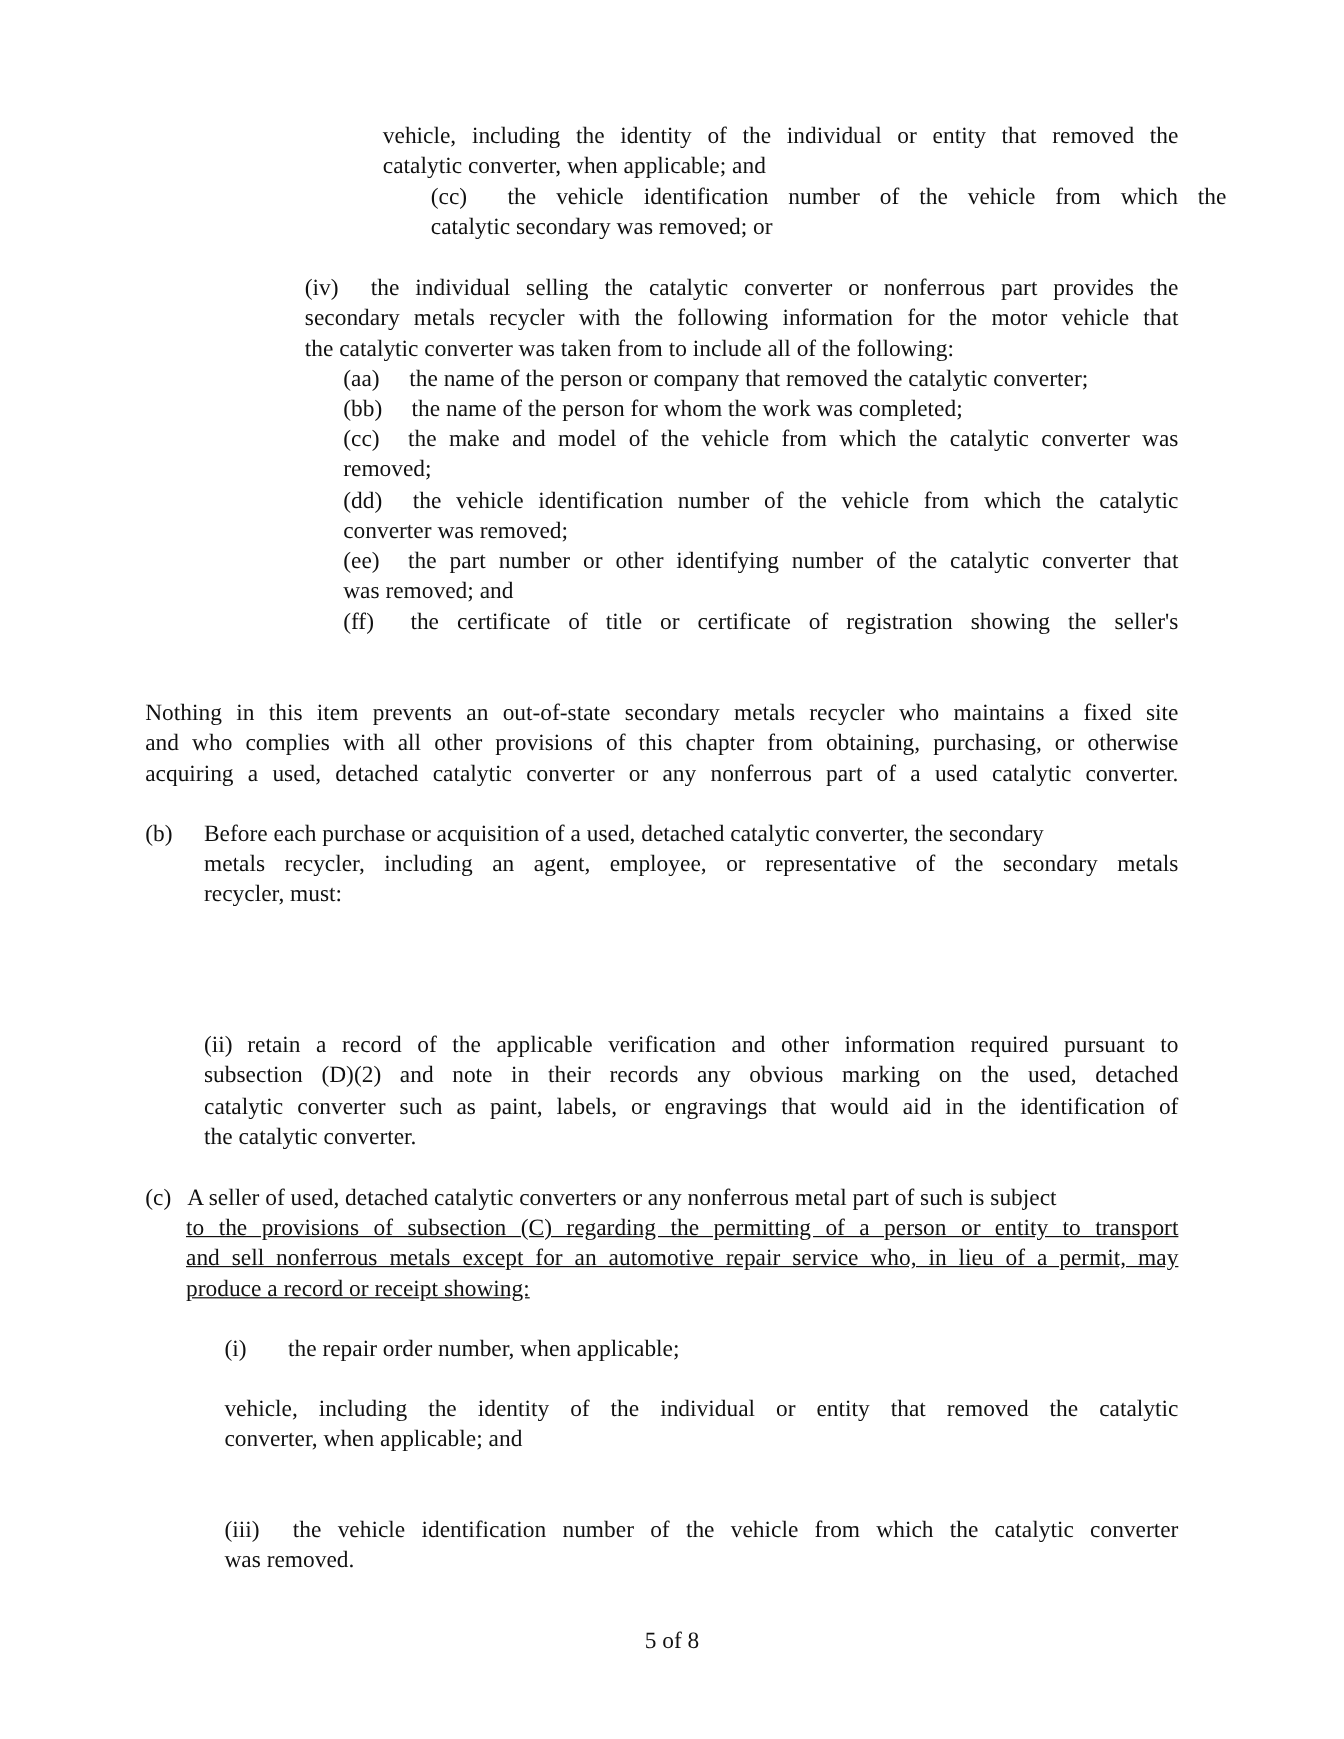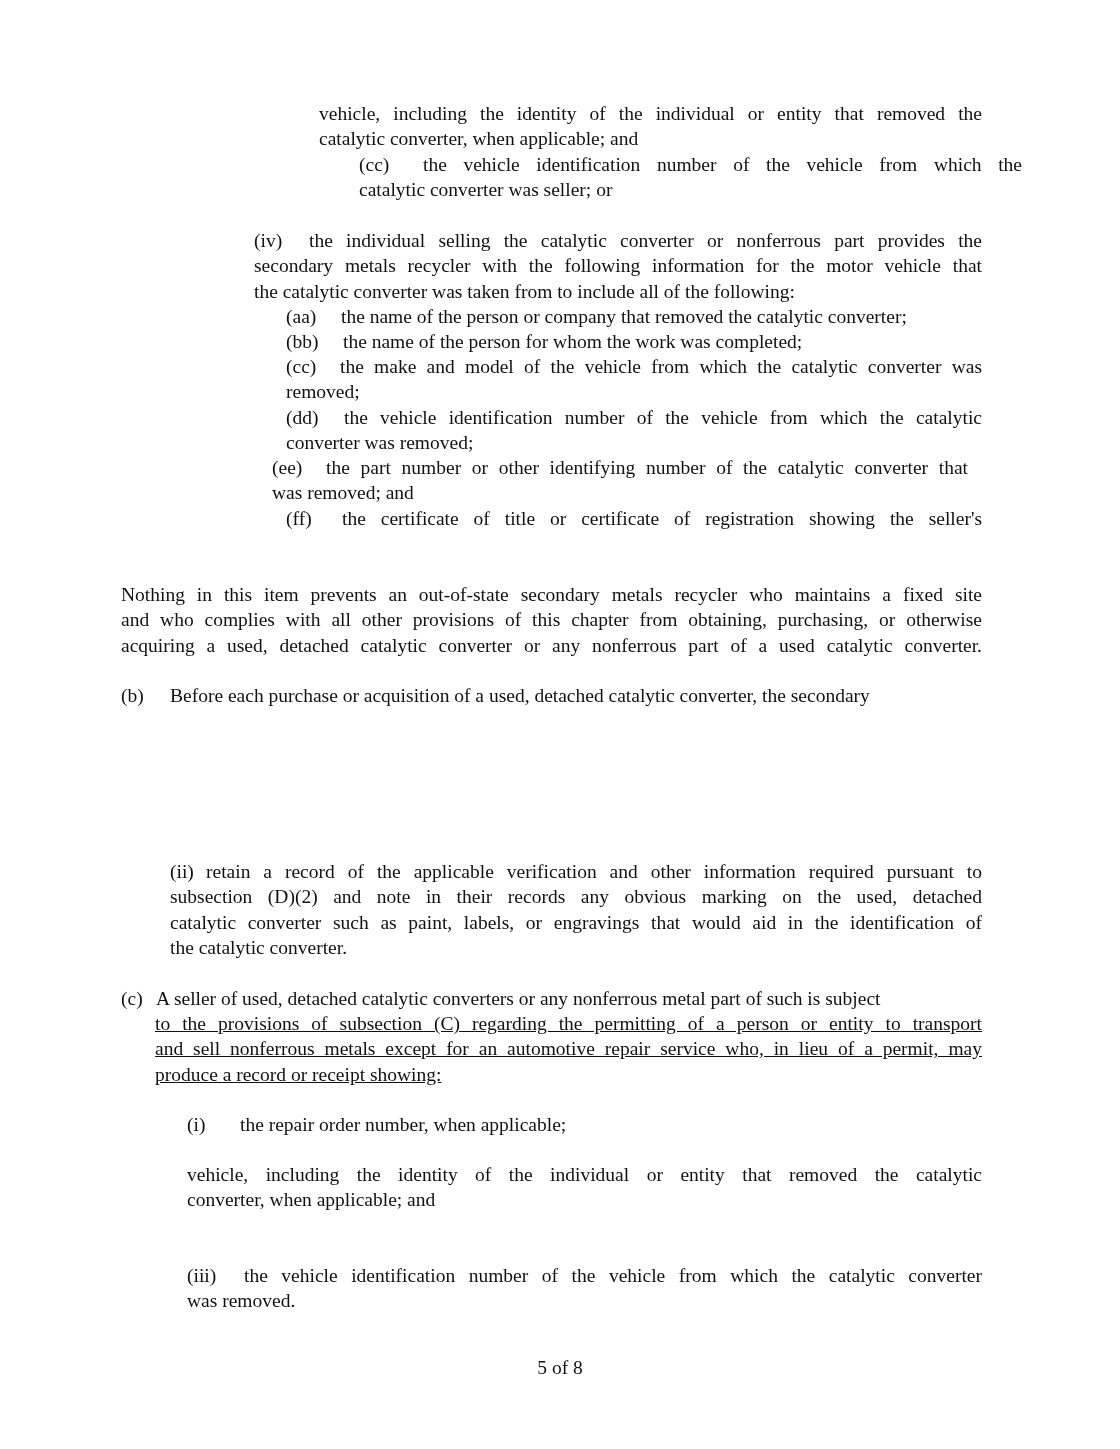--- a/index.html
+++ b/index.html
@@ -17,21 +17,21 @@
 <body>
 
 <div class="page">
 
   <div class="block" style="left:319px; top:101px; width:663px;">
     <span class="line justify">vehicle, including the identity of the individual or entity that removed the</span>
     <span class="line">catalytic converter, when applicable; and</span>
   </div>
   <div class="block" style="left:319px; top:152px; width:663px;margin-left:40px;">
     <span class="line justify"><span class="lbl" style="width:64px;">(cc)</span><span>the vehicle identification number of the vehicle from which the</span></span>
-    <span class="line">catalytic converter was seller; or</span>
+    <span class="line">catalytic secondary was removed; or</span>
   </div>
 
   <div class="block" style="left:254px; top:228px; width:728px;">
     <span class="line justify"><span class="lbl" style="width:55px;">(iv)</span><span>the individual selling the catalytic converter or nonferrous part provides the</span></span>
     <span class="line justify">secondary metals recycler with the following information for the motor vehicle that</span>
     <span class="line">the catalytic converter was taken from to include all of the following:</span>
   </div>
 
   <div class="block" style="left:286px; top:304px; width:696px;">
     <span class="line"><span class="lbl" style="width:55px;">(aa)</span><span>the name of the person or company that removed the catalytic converter;</span></span>
@@ -40,36 +40,40 @@
     <span class="line"><span class="lbl" style="width:57px;">(bb)</span><span>the name of the person for whom the work was completed;</span></span>
   </div>
   <div class="block" style="left:286px; top:354px; width:696px;">
     <span class="line justify"><span class="lbl" style="width:54px;">(cc)</span><span>the make and model of the vehicle from which the catalytic converter was</span></span>
     <span class="line">removed;</span>
   </div>
   <div class="block" style="left:286px; top:405px; width:696px;">
     <span class="line justify"><span class="lbl" style="width:58px;">(dd)</span><span>the vehicle identification number of the vehicle from which the catalytic</span></span>
     <span class="line">converter was removed;</span>
   </div>
-  <div class="block" style="left:272px; top:455px; width:696px;">
+  <div class="block" style="left:286px; top:455px; width:696px;">
     <span class="line justify"><span class="lbl" style="width:54px;">(ee)</span><span>the part number or other identifying number of the catalytic converter that</span></span>
     <span class="line">was removed; and</span>
   </div>
   <div class="block" style="left:286px; top:506px; width:696px;">
     <span class="line justify"><span class="lbl" style="width:56px;">(ff)</span><span>the certificate of title or certificate of registration showing the seller's</span></span>
   </div>
 
   <div class="block" style="left:121px; top:582px; width:861px;">
     <span class="line justify">Nothing in this item prevents an out-of-state secondary metals recycler who maintains a fixed site</span>
     <span class="line justify">and who complies with all other provisions of this chapter from obtaining, purchasing, or otherwise</span>
     <span class="line justify">acquiring a used, detached catalytic converter or any nonferrous part of a used catalytic converter.</span>
   </div>
 
   <div class="block" style="left:121px; top:683px; width:861px;">
     <span class="line"><span class="lbl" style="width:49px;">(b)</span><span>Before each purchase or acquisition of a used, detached catalytic converter, the secondary</span></span>
+  </div>
+  <div class="block" style="left:170px; top:708px; width:812px;">
+    <span class="line justify">metals recycler, including an agent, employee, or representative of the secondary metals</span>
+    <span class="line">recycler, must:</span>
   </div>
 
 
   <div class="block" style="left:170px; top:859px; width:812px;">
     <span class="line justify"><span class="lbl" style="width:36px;">(ii)</span><span>retain a record of the applicable verification and other information required pursuant to</span></span>
     <span class="line justify">subsection (D)(2) and note in their records any obvious marking on the used, detached</span>
     <span class="line justify">catalytic converter such as paint, labels, or engravings that would aid in the identification of</span>
     <span class="line">the catalytic converter.</span>
   </div>
 

